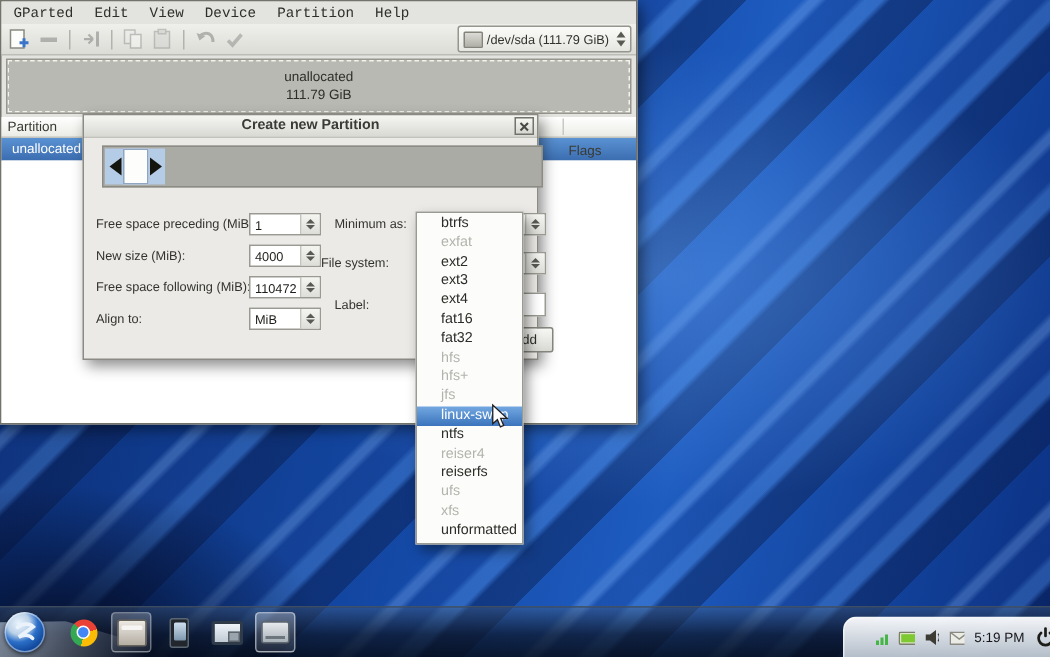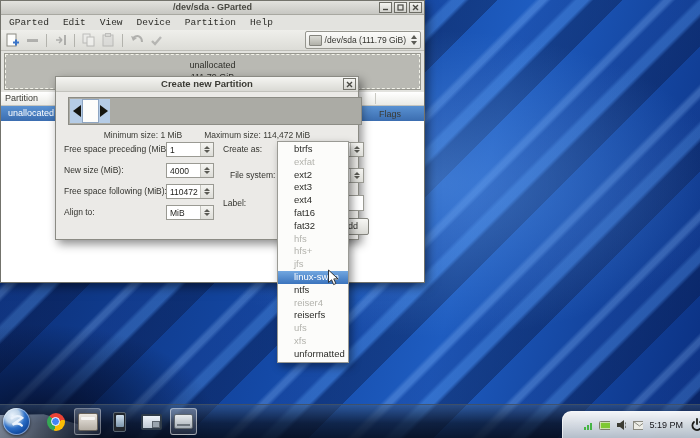--- a/index.html
+++ b/index.html
@@ -144,40 +144,20 @@
       border-left:1px solid rgba(255,255,255,.6);
       display:flex;align-items:center;padding-left:21px;gap:7px;}
   .clock{font-size:9px;color:#15151a;white-space:nowrap;}
 </style>
 </head>
 <body>
 
 <div class="screen">
 
   <div class="gw">
-    <div class="gw-titlebar">
-      <div class="gw-title">/dev/sda - GParted</div>
-      <div class="win-controls">
-        <div class="wbtn">
-          <svg width="7" height="7">
-              <line x1="1" y1="5.5" x2="6" y2="5.5" stroke="#4a4a44" stroke-width="1.4"></line>
-            </svg>
-        </div>
-        <div class="wbtn">
-          <svg width="7" height="7">
-              <rect x="1" y="1" width="5" height="5" fill="none" stroke="#4a4a44" stroke-width="1.2"></rect>
-            </svg>
-        </div>
-        <div class="wbtn">
-          <svg width="7" height="7">
-              <path d="M1 1 L6 6 M6 1 L1 6" stroke="#4a4a44" stroke-width="1.4"></path>
-            </svg>
-        </div>
-      </div>
-    </div>
     <div class="gw-menubar">
         <div class="menu-item">GParted</div>
         <div class="menu-item">Edit</div>
         <div class="menu-item">View</div>
         <div class="menu-item">Device</div>
         <div class="menu-item">Partition</div>
         <div class="menu-item">Help</div>
       </div>
     <div class="gw-toolbar">
       <div class="tool">
@@ -251,24 +231,20 @@
         <svg width="7" height="7">
             <path d="M1 1 L6 6 M6 1 L1 6" stroke="#4a4a44" stroke-width="1.4"></path>
           </svg>
       </div>
     </div>
     <div class="slider">
       <div class="newpart">
         <div class="handle"></div>
       </div>
     </div>
-    <div class="minmax">
-      <span>Minimum size: 1 MiB</span>
-      <span>Maximum size: 114,472 MiB</span>
-    </div>
 
     <span class="flbl" style="left:8px;top:67px">Free space preceding (MiB):</span>
     <div class="spinbox" style="left:110px;top:65px">
       <span class="spin-val">1</span>
       <span class="spin-side"></span>
     </div>
 
     <span class="flbl" style="left:8px;top:88px">New size (MiB):</span>
     <div class="spinbox" style="left:110px;top:86px">
       <span class="spin-val">4000</span>
@@ -280,27 +256,27 @@
       <span class="spin-val">110472</span>
       <span class="spin-side"></span>
     </div>
 
     <span class="flbl" style="left:8px;top:130px">Align to:</span>
     <div class="spinbox" style="left:110px;top:128px">
       <span class="spin-val">MiB</span>
       <span class="spin-side"></span>
     </div>
 
-    <span class="flbl" style="left:167px;top:67px">Create as:</span>
+    <span class="flbl" style="left:167px;top:67px">Minimum as:</span>
     <div class="combo" style="left:222px;top:65px">
       <span class="spin-val"></span>
       <span class="spin-side"></span>
     </div>
 
-    <span class="flbl" style="left:174px;top:93px">File system:</span>
+    <span class="flbl" style="left:158px;top:93px">File system:</span>
     <div class="combo" style="left:222px;top:91px">
       <span class="spin-val"></span>
       <span class="spin-side"></span>
     </div>
 
     <span class="flbl" style="left:167px;top:121px">Label:</span>
     <div class="txt-input" style="left:222px;top:118px"></div>
 
     <div class="add-btn">Add</div>
   </div>

